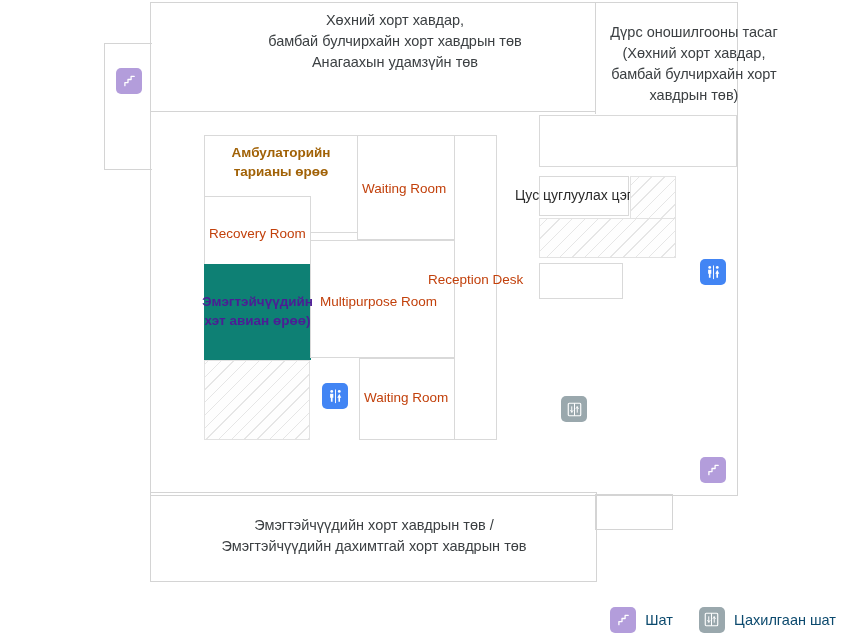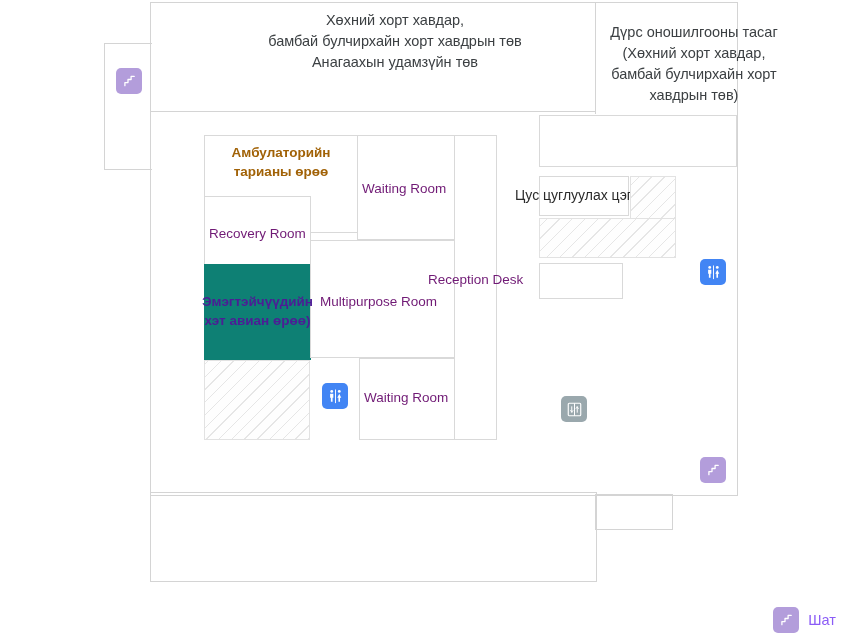--- a/index.html
+++ b/index.html
@@ -46,21 +46,21 @@
     text-align: center;
     color: #3c4043;
     font-size: 14.5px;
     line-height: 21px;
     box-sizing: border-box;
     white-space: pre-line;
   }
 
   .room-label {
     position: absolute;
-    color: #701a75;
+    color: #c2410c;
     font-size: 13.5px;
     line-height: 17px;
     white-space: nowrap;
     box-sizing: border-box;
   }
 
   .room-label.dark {
     color: #a16207;
     font-weight: 700;
     text-align: center;
@@ -154,21 +154,21 @@
     justify-content: center;
     flex: 0 0 auto;
   }
   .legend-swatch.stairs   { background: #b39ddb; }
   .legend-swatch.elevator { background: #9aa8ad; }
   .legend-swatch.restroom { background: #4285f4; }
 
   .legend-text {
     margin-left: 9px;
     font-size: 14.5px;
-    color: #8b5cf6;
+    color: #0c4a6e;
     white-space: nowrap;
   }
 </style>
 </head>
 <body>
 
 <div id="floorplan-app">
 
   <div id="map-canvas">
 
@@ -186,20 +186,22 @@
 
     <div class="zone-label" style="left:175px; top:10px; width:440px;">Хөхний хорт хавдар,
 бамбай булчирхайн хорт хавдрын төв
 Анагаахын удамзүйн төв</div>
 
     <div class="zone-label" style="left:596px; top:22px; width:196px;">Дүрс оношилгооны тасаг
 (Хөхний хорт хавдар,
 бамбай булчирхайн хорт
 хавдрын төв)</div>
 
+    <div class="zone-label" style="left:160px; top:515px; width:428px;">Эмэгтэйчүүдийн хорт хавдрын төв /
+Эмэгтэйчүүдийн дахимтгай хорт хавдрын төв</div>
 
     <div class="room" style="left:204px; top:135px; width:154px; height:98px;"></div>
     <div class="room-label dark" style="left:204px; top:143px; width:154px;">Амбулаторийн
 тарианы өрөө</div>
 
     <div class="room" style="left:357px; top:135px; width:98px; height:105px;"></div>
     <div class="room-label" style="left:362px; top:180px;">Waiting Room</div>
 
     <div class="room" style="left:454px; top:135px; width:43px; height:305px;"></div>
 
@@ -278,17 +280,28 @@
 
     <div class="legend-item">
       <span class="legend-swatch stairs">
         <svg width="16" height="16" viewBox="0 0 16 16" aria-hidden="true">
           <path d="M13.2 3.4h-3.1v3.1H7v3.1H3.9v3.1" fill="none" stroke="#ffffff" stroke-width="1.3" stroke-linecap="round" stroke-linejoin="round"></path>
         </svg>
       </span>
       <span class="legend-text">Шат</span>
     </div>
 
+    <div class="legend-item">
+      <span class="legend-swatch elevator">
+        <svg width="17" height="17" viewBox="0 0 18 18" aria-hidden="true">
+          <rect x="2.4" y="2.4" width="13.2" height="13.2" rx="1" fill="none" stroke="#ffffff" stroke-width="1.2"></rect>
+          <line x1="9" y1="2.4" x2="9" y2="15.6" stroke="#ffffff" stroke-width="1.1"></line>
+          <path d="M6.1 6.1v5.6M6.1 11.7l-1.2-1.5M6.1 11.7l1.2-1.5" fill="none" stroke="#ffffff" stroke-width="1.05" stroke-linecap="round"></path>
+          <path d="M11.9 11.9V6.3M11.9 6.3l-1.2 1.5M11.9 6.3l1.2 1.5" fill="none" stroke="#ffffff" stroke-width="1.05" stroke-linecap="round"></path>
+        </svg>
+      </span>
+      <span class="legend-text">Цахилгаан шат</span>
+    </div>
 
 
   </div>
 
 </div>
 
 </body></html>

